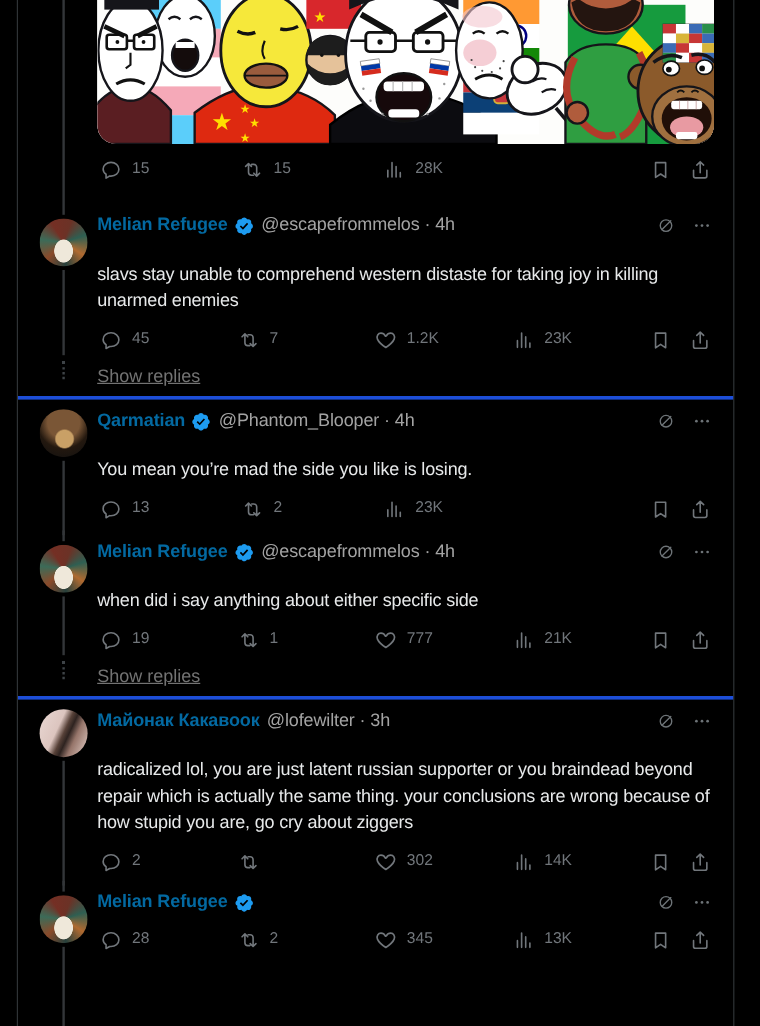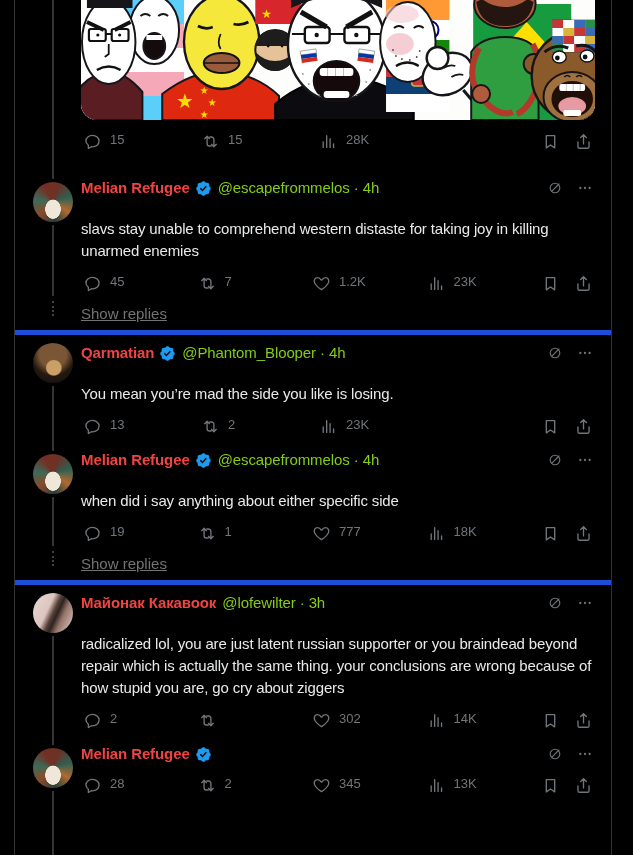--- a/index.html
+++ b/index.html
@@ -1,21 +1,21 @@
 <!DOCTYPE html>
 <html><head>
 <meta charset="utf-8">
 <style>
   html,body{margin:0;padding:0;background:#000;}
   .page{position:relative;width:633px;height:855px;background:#000;overflow:hidden;
         font-family:"Liberation Sans","DejaVu Sans",sans-serif;}
   .column{position:absolute;left:14px;top:0;width:598px;height:855px;box-sizing:border-box;
           border-left:1px solid #2f3336;border-right:1px solid #2f3336;background:#000;}
   .cell{position:relative;display:flex;box-sizing:border-box;padding:8px 16px 4px 18px;}
-  .cell.sep{border-top:5px solid #1d4ed8;}
+  .cell.sep{border-top:3px solid #1d4ed8;}
   .c-a{min-height:170px;padding-top:0;}
   .c-b{min-height:146px;}
   .c-c{min-height:112px;}
   .c-d{min-height:120px;}
   .c-e{min-height:142px;text-decoration:underline;}
   .c-f{min-height:165px;}
   .gutter{width:40px;margin-right:8px;flex-shrink:0;display:flex;flex-direction:column;align-items:center;}
   .avatar{width:40px;height:40px;border-radius:50%;flex-shrink:0;background:#222;}
   .av-melian{background:
      radial-gradient(ellipse 13px 16px at 50% 68%,#efe8da 0 58%,rgba(0,0,0,0) 62%),
@@ -25,23 +25,23 @@
      radial-gradient(circle at 50% 28%,#7a5636 0 38%,#23180f 62%,#101010 100%);}
   .av-mayonak{background:linear-gradient(115deg,#e9d8d3 0%,#dcc5bf 38%,#574138 50%,#2e2320 58%,#96756a 70%,#e5d1ca 100%);}
   .vline{width:2px;background:#333639;flex-grow:1;margin-top:3px;}
   .vline.full{margin-top:0;margin-bottom:-4px;}
   .vline.to-bottom{margin-bottom:-8px;}
   .vline.stub{margin-bottom:16px;}
   .vline-above{width:2px;background:#333639;height:9px;margin:-8px 0 3px;}
   .vdots{width:0;border-left:2px dotted #3e4347;height:15px;margin:5px 0 10px;}
   .content{flex:1;min-width:0;}
   .head{display:flex;align-items:center;gap:4px;font-size:15px;line-height:20px;letter-spacing:-0.1px;}
-  .name{font-weight:bold;color:#ef4444;white-space:nowrap;}
+  .name{font-weight:bold;color:#0369a1;white-space:nowrap;}
   .badge{width:17px;height:17px;flex-shrink:0;margin-left:1px;}
-  .meta{color:#84cc16;margin-left:2px;white-space:nowrap;overflow:hidden;text-overflow:ellipsis;}
+  .meta{color:#a3a3a3;margin-left:2px;white-space:nowrap;overflow:hidden;text-overflow:ellipsis;}
   .head-icons{margin-left:auto;display:flex;align-items:center;gap:14px;color:#6d7377;flex-shrink:0;padding-right:2px;}
   .head-icons svg{width:16px;height:16px;display:block;}
   .text{color:#e7e9ea;font-size:15px;line-height:22px;letter-spacing:-0.15px;white-space:pre-line;margin-top:20px;}
   .actions{display:flex;align-items:center;margin-top:10px;padding:2px 0 2px 2px;color:#71767b;font-size:13px;}
   .act{display:flex;gap:8px;width:118px;}
   .act svg{width:19px;height:19px;display:block;}
   .act-right{margin-left:auto;display:flex;align-items:center;gap:14px;padding-right:2px;}
   .act-right svg{width:19px;height:19px;display:block;}
   .cnt{min-height:13px;}
   .show{color:#737373;font-size:15px;margin:10px 0 4px;cursor:pointer;text-decoration:underline;}
@@ -460,21 +460,21 @@
         <span class="act">
               <svg class="i" viewBox="0 0 24 24">
                 <path d="M12 19.7S4.8 15 3.2 10.9C1.9 7.5 4 4.6 6.9 4.6c2 0 3.6 1 4.5 2.8.2.5.9.5 1.2 0 .9-1.8 2.5-2.8 4.5-2.8 2.9 0 5 2.9 3.7 6.3C19.2 15 12 19.7 12 19.7z"></path>
               </svg>
               <span class="cnt">777</span>
             </span>
         <span class="act">
               <svg class="i" viewBox="0 0 24 24">
                 <path d="M5.3 19.5v-7M9.7 19.5v-15M14 19.5v-11M18.4 19.5v-4.5"></path>
               </svg>
-              <span class="cnt">18K</span>
+              <span class="cnt">21K</span>
             </span>
         <span class="act-right">
           <span>
                 <svg class="i" viewBox="0 0 24 24">
                   <path d="M6.7 4.5h10.6V20l-5.3-3.6L6.7 20z"></path>
                 </svg>
               </span>
           <span>
                 <svg class="i" viewBox="0 0 24 24">
                   <path d="M12 15V3.5M8.4 7l3.6-3.5L15.6 7M5 12.5v6a2 2 0 0 0 2 2h10a2 2 0 0 0 2-2v-6"></path>

